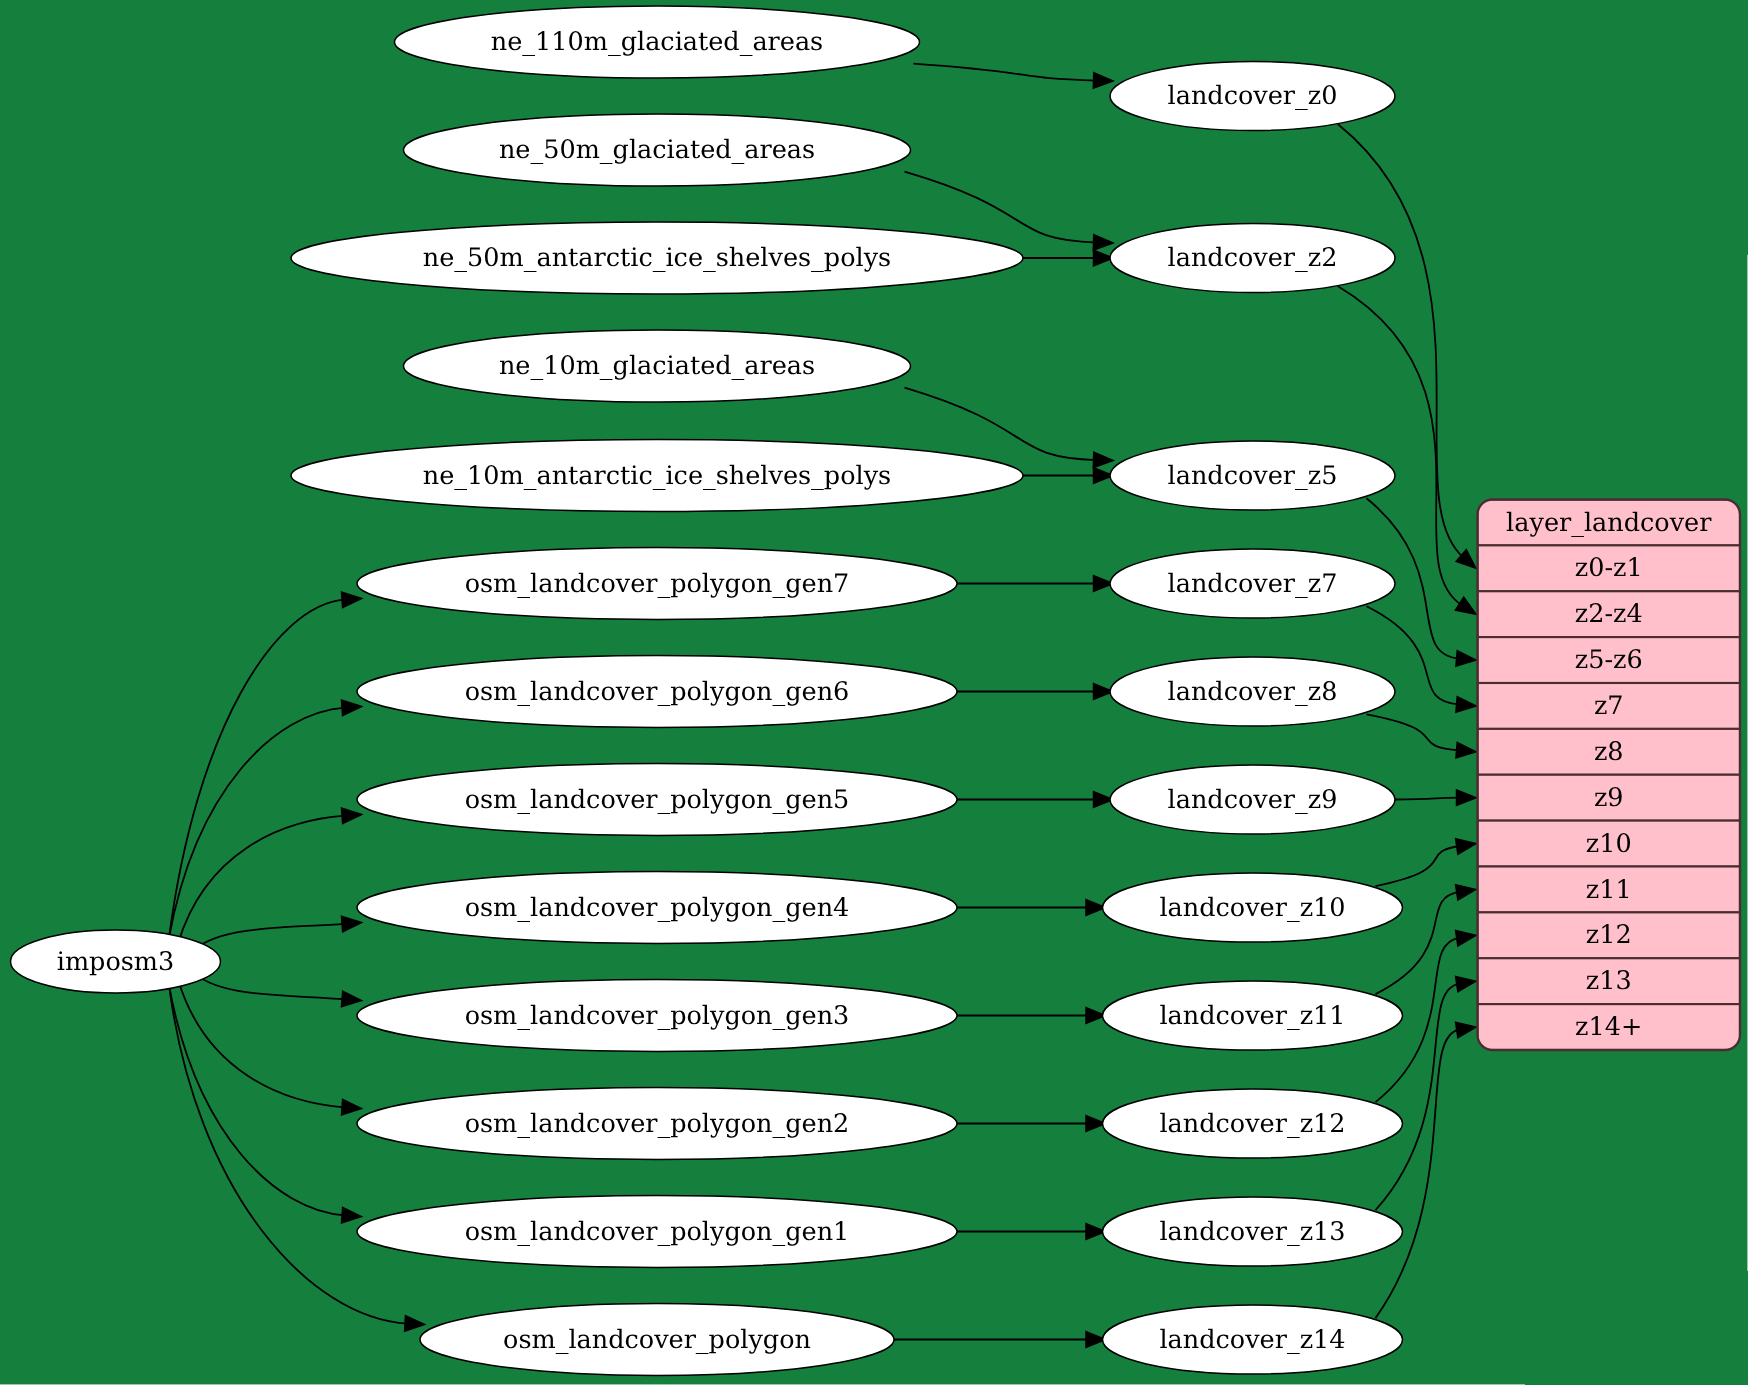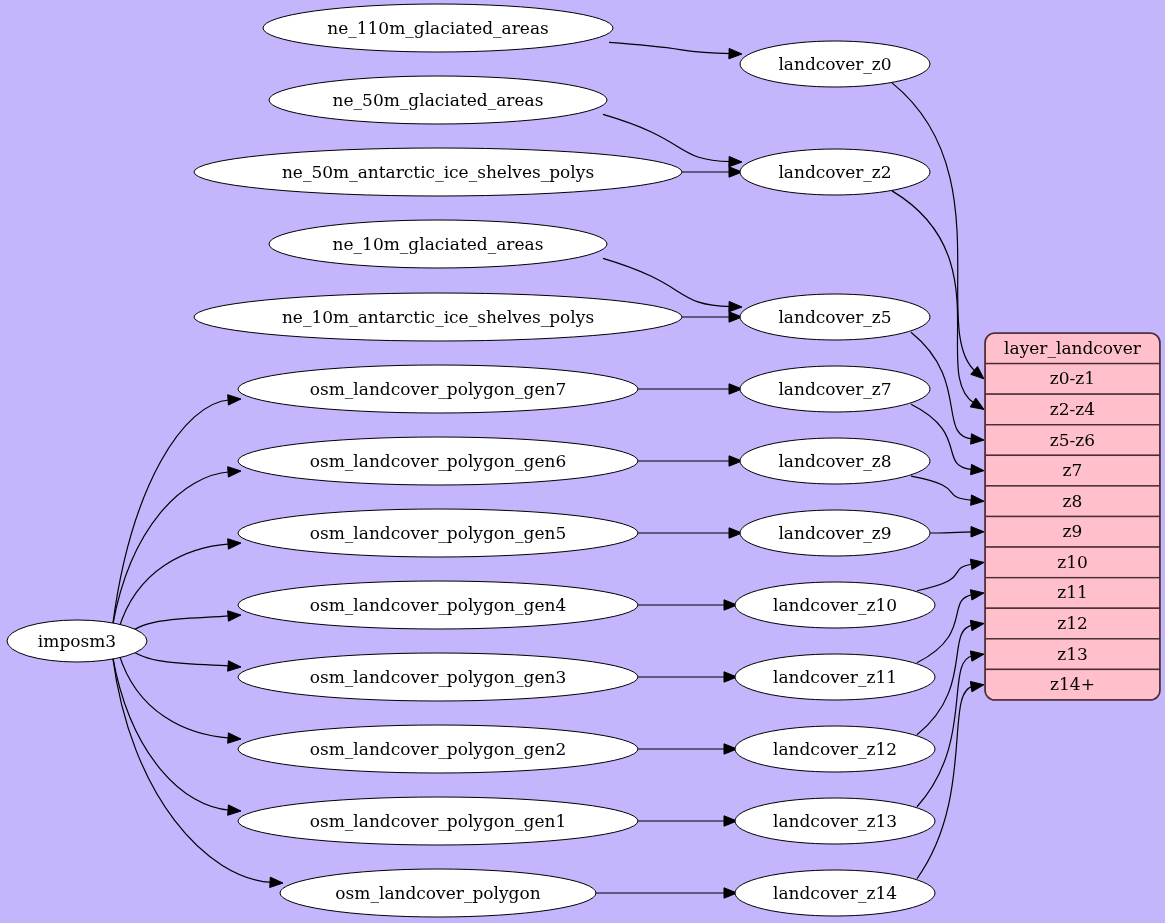--- a/index.html
+++ b/index.html
@@ -4,21 +4,21 @@
 <style>
   html, body {
     margin: 0;
     padding: 0;
     background: #ffffff;
   }
   #canvas-wrap {
     position: relative;
     width: 1165px;
     height: 923px;
-    background: #c4b5fd;
+    background: #15803d;
     overflow: hidden;
     text-align: right;
   }
   svg#graph {
     display: block;
     width: 1165px;
     height: 923px;
     font-family: "DejaVu Serif", "Liberation Serif", serif;
   }
   .node-ellipse {

